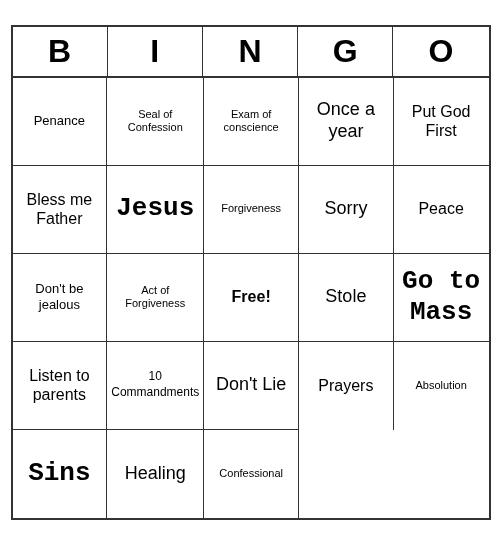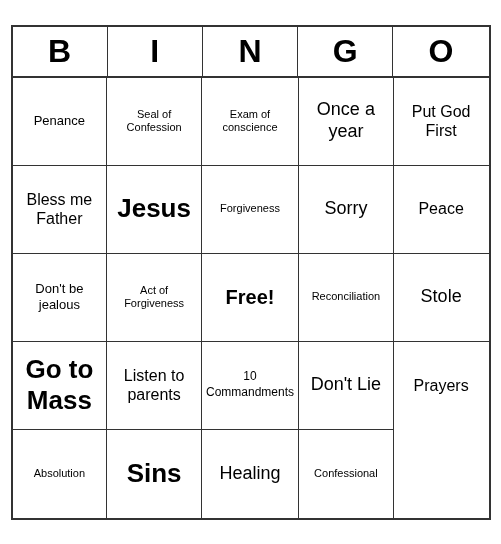--- a/index.html
+++ b/index.html
@@ -53,31 +53,32 @@
     .bingo-grid .bingo-cell:nth-last-child(-n+5) {
       border-bottom: none;
     }
     .cell-large {
       font-size: 18px;
       font-weight: normal;
     }
     .cell-xlarge {
       font-size: 26px;
       font-weight: bold;
+      font-family: Liberation Mono, monospace;
     }
     .cell-medium {
       font-size: 16px;
       font-weight: normal;
       text-align: center;
     }
     .cell-small {
       font-size: 11px;
     }
     .cell-free {
-      font-size: 20px;
+      font-size: 16px;
       font-weight: bold;
     }
     .cell-10cmd {
       font-size: 12px;
       line-height: 1.3;
     }
   </style>
 </head>
 <body>
 
@@ -123,23 +124,20 @@
       <div class="bingo-cell">
         <span>Don't be jealous</span>
       </div>
       <div class="bingo-cell">
         <span class="cell-small">Act of Forgiveness</span>
       </div>
       <div class="bingo-cell">
         <span class="cell-free">Free!</span>
       </div>
       <div class="bingo-cell">
-        <span class="cell-small">Reconciliation</span>
-      </div>
-      <div class="bingo-cell">
         <span class="cell-large">Stole</span>
       </div>
       <div class="bingo-cell">
         <span class="cell-xlarge">Go to Mass</span>
       </div>
       <div class="bingo-cell">
         <span class="cell-medium">Listen to parents</span>
       </div>
       <div class="bingo-cell">
         <span class="cell-10cmd">10 Commandments</span>

